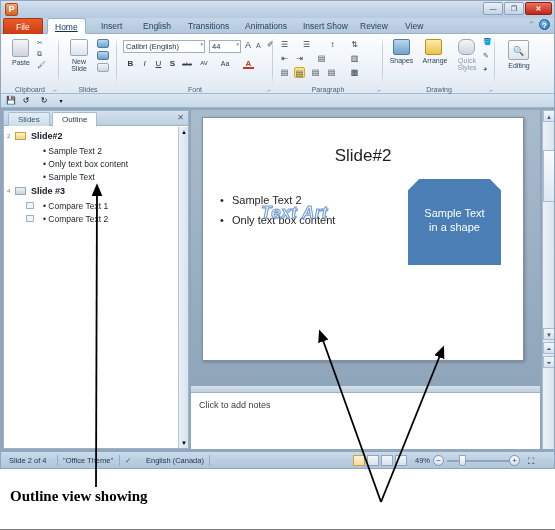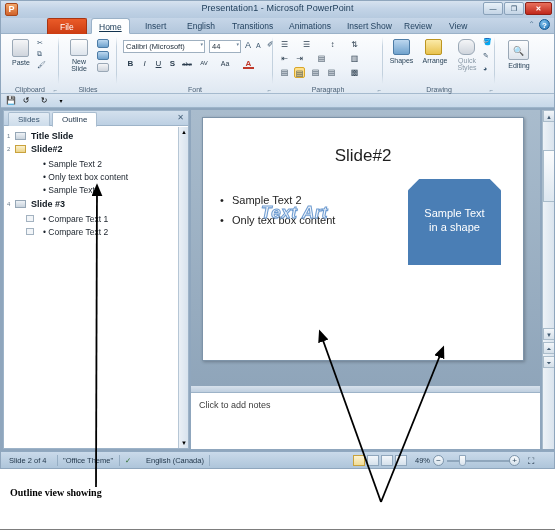--- a/index.html
+++ b/index.html
@@ -48,21 +48,21 @@
   }
 
   
   .tabstrip {
     position:absolute; left:0; top:17px; width:100%; height:16px;
     background:linear-gradient(#c6d6e8,#b3c7dc);
     border-bottom:1px solid #9bb2c8;
   }
   .tab {
     position:absolute; top:0; height:16px; padding:0 7px; line-height:16px;
-    font-size:8.5px; color:#1e3e5c; white-space:nowrap;margin-left:44px;
+    font-size:8.5px; color:#1e3e5c; white-space:nowrap;
   }
   .tab.file {
     left:2px; background:linear-gradient(#ea5b28,#cc3c12); color:#fff;
     border:1px solid #a83512; border-bottom:none; border-radius:2px 2px 0 0;
     padding:0 12px;
   }
   .tab.active {
     background:#fdfefe; border:1px solid #9bb2c8; border-bottom:1px solid #fdfefe;
     border-radius:3px 3px 0 0; color:#12334f;text-decoration:underline;
   }
@@ -264,34 +264,33 @@
     position:absolute; top:3px; width:11px; height:11px; border-radius:50%;
     border:1px solid #7d95ab; background:linear-gradient(#f6f9fc,#d6e2ec);
     font-size:8px; text-align:center; line-height:9px; color:#2c4459;
   }
 
   
   .annot { position:absolute; left:0; top:0; width:555px; height:530px; pointer-events:none; }
   .caption {
     position:absolute;
     font-family:"Liberation Serif", serif;
-    font-size:10px; font-weight:bold; color:#000; line-height:1.25;
+    font-size:15px; font-weight:bold; color:#000; line-height:1.25;
   }
   .botline { position:absolute; left:0; bottom:0; width:555px; height:1px; background:#7d7d7d; }
 </style>
 </head>
 <body>
 
 <div id="app">
 
   <div class="win">
 
     <div class="titlebar">
       <div class="pplogo">P</div>
-      <div class="wintitle">Presentation1  -  Microsoft PowerPoint</div>
       <div class="wbtns">
         <div class="wbtn">—</div>
         <div class="wbtn">❐</div>
         <div class="wbtn close">✕</div>
       </div>
     </div>
 
     <div class="tabstrip">
       <div class="tab file" style="left:2px;">File</div>
       <div class="tab active" style="left:46px;">Home</div>
@@ -328,21 +327,21 @@
           <span>Slide</span>
         </div>
         <div class="ico blue" style="position:absolute;left:38px;top:5px;width:12px;height:9px;"></div>
         <div class="ico blue" style="position:absolute;left:38px;top:17px;width:12px;height:9px;"></div>
         <div class="ico gray" style="position:absolute;left:38px;top:29px;width:12px;height:9px;"></div>
         <div class="glabel">Slides</div>
         <div class="gsep"></div>
       </div>
 
       <div class="grp" style="left:116px; width:156px;">
-        <div class="combo" style="left:6px; top:6px; width:82px; height:13px;">Calibri (Microsoft)</div>
+        <div class="combo" style="left:6px; top:6px; width:82px; height:13px;">Calibri (English)</div>
         <div class="combo" style="left:92px; top:6px; width:32px; height:13px;">44</div>
         <div class="sm" style="left:128px; top:6px; font-size:9px;">A</div>
         <div class="sm" style="left:139px; top:8px; font-size:7px;">A</div>
         <div class="sm" style="left:150px; top:6px; font-size:8px;">✐</div>
 
         <div class="fbtn" style="left:8px; top:24px; font-weight:bold;">B</div>
         <div class="fbtn" style="left:22px; top:24px; font-style:italic;">I</div>
         <div class="fbtn" style="left:36px; top:24px; text-decoration:underline;">U</div>
         <div class="fbtn" style="left:50px; top:24px; font-weight:bold;">S</div>
         <div class="fbtn" style="left:63px; top:25px; font-size:6px; width:14px; text-decoration:line-through;">abc</div>
@@ -409,25 +408,20 @@
 
       <div class="outpane">
         <div class="ptabs">
           <div class="ptab" style="left:4px;">Slides</div>
           <div class="ptab active" style="left:48px;">Outline</div>
           <div class="pclose">✕</div>
         </div>
 
         <div class="outlist">
 
-          <div class="orow">
-            <span class="onum">1</span>
-            <span class="oicon"></span>
-            <span class="otitle">Title  Slide</span>
-          </div>
 
           <div class="orow" style="height:14px;">
             <span class="onum">2</span>
             <span class="oicon sel"></span>
             <span class="otitle">Slide#2</span>
           </div>
           <div class="orow">
             <span class="obullet">Sample Text 2</span>
           </div>
           <div class="orow">

